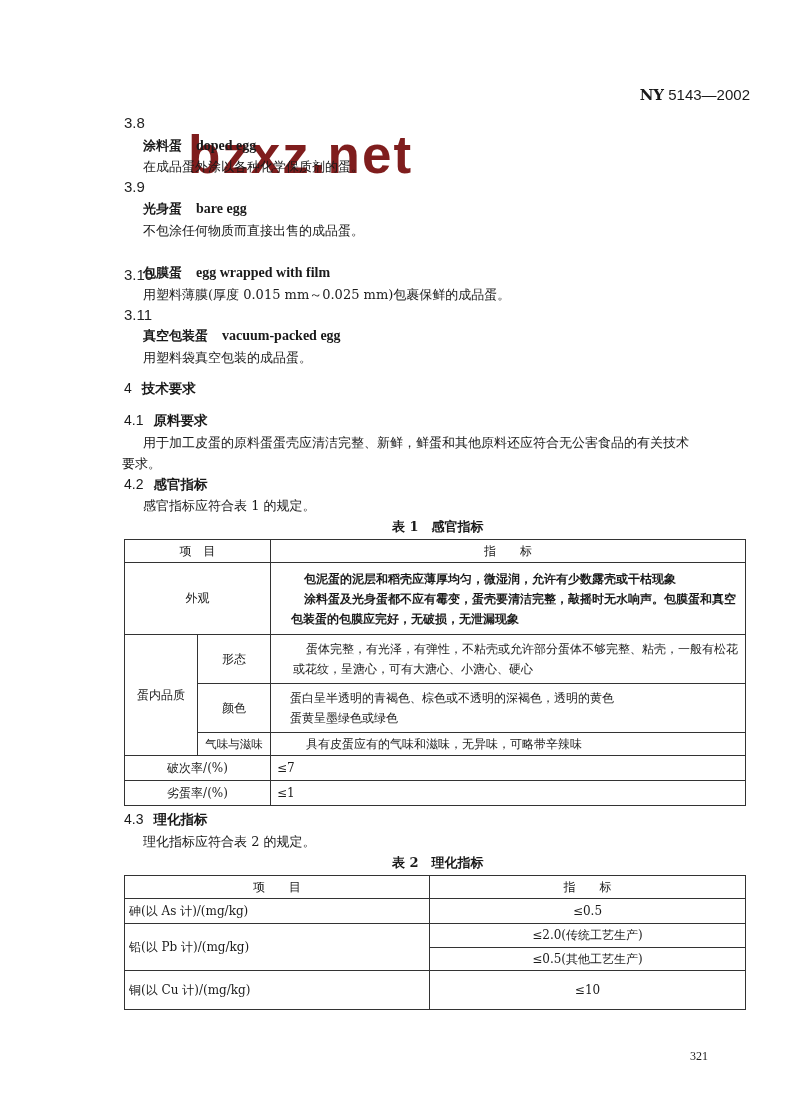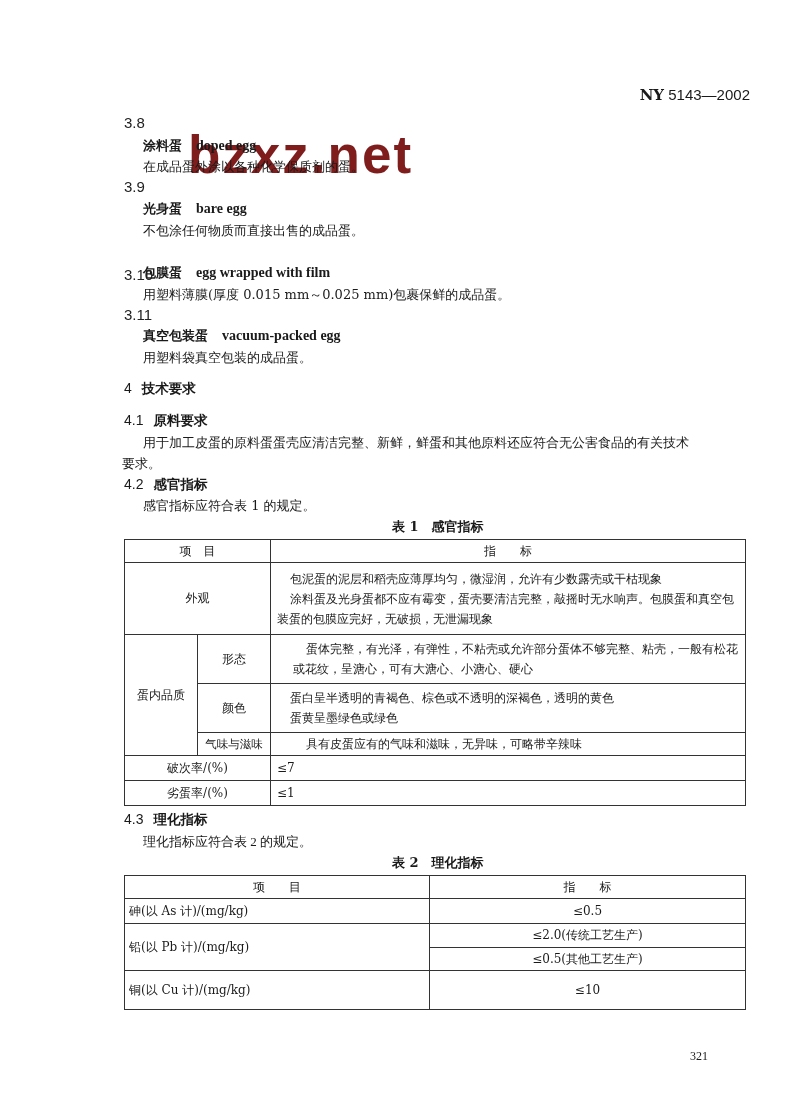--- a/index.html
+++ b/index.html
@@ -85,21 +85,21 @@
         <col style="width:73px">
         <col>
       </colgroup>
     <tbody>
         <tr style="height:23px">
       <td class="c" colspan="2">项　目</td>
       <td class="c">指　　标</td>
     </tr>
     <tr style="height:72px">
       <td class="c" colspan="2">外观</td>
-      <td class="l" style="line-height:20px;padding-left:6px;">
+      <td class="l" style="line-height:20px;padding-left:20px;font-weight:bold;">
         <div style="text-indent:13px">包泥蛋的泥层和稻壳应薄厚均匀，微湿润，允许有少数露壳或干枯现象</div>
         <div style="text-indent:13px;white-space:normal">涂料蛋及光身蛋都不应有霉变，蛋壳要清洁完整，敲摇时无水响声。包膜蛋和真空包装蛋的包膜应完好，无破损，无泄漏现象</div>
       </td>
     </tr>
     <tr style="height:49px">
       <td class="c" rowspan="3">蛋内品质</td>
       <td class="c">形态</td>
       <td class="l ind" style="white-space:normal">蛋体完整，有光泽，有弹性，不粘壳或允许部分蛋体不够完整、粘壳，一般有松花或花纹，呈溏心，可有大溏心、小溏心、硬心</td>
     </tr>
     <tr style="height:49px">
@@ -120,21 +120,21 @@
     <tr style="height:25px">
       <td class="c" colspan="2">劣蛋率/(%)</td>
       <td class="l" style="padding-left:6px">≤1</td>
     </tr>
   </tbody>
     </table>
 
   <div class="abs sec" style="left:124px;top:811px;">
     <span class="n">4.3</span><span>理化指标</span>
   </div>
-  <div class="abs body" style="left:143px;top:833px;font-family:Liberation Serif, serif;">理化指标应符合表 2 的规定。</div>
+  <div class="abs body" style="left:143px;top:833px;">理化指标应符合表 2 的规定。</div>
 
   <div class="abs caption" style="left:392px;top:854px;">表 2　理化指标</div>
 
   <table class="t2">
     <colgroup>
         <col style="width:305px">
         <col>
       </colgroup>
     <tbody>
         <tr style="height:23px">

